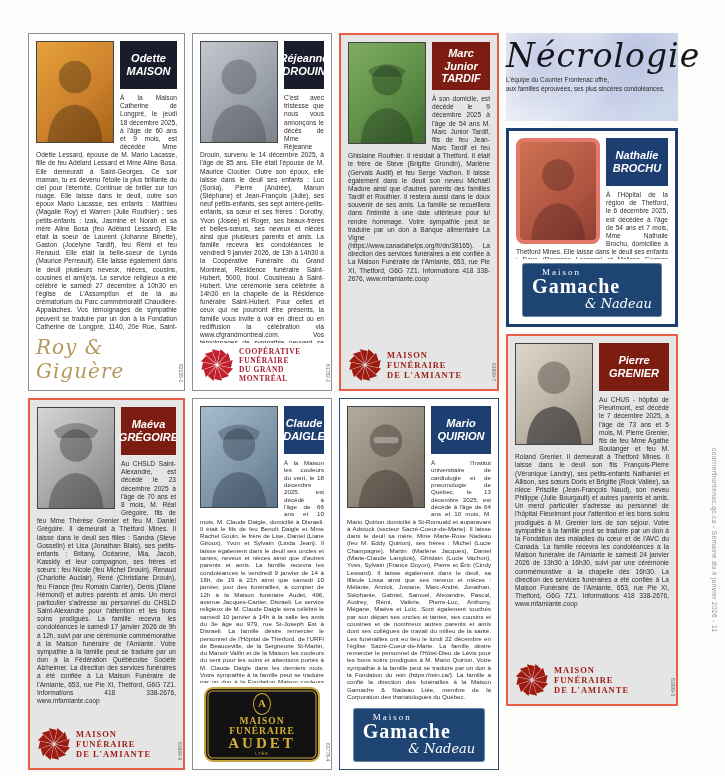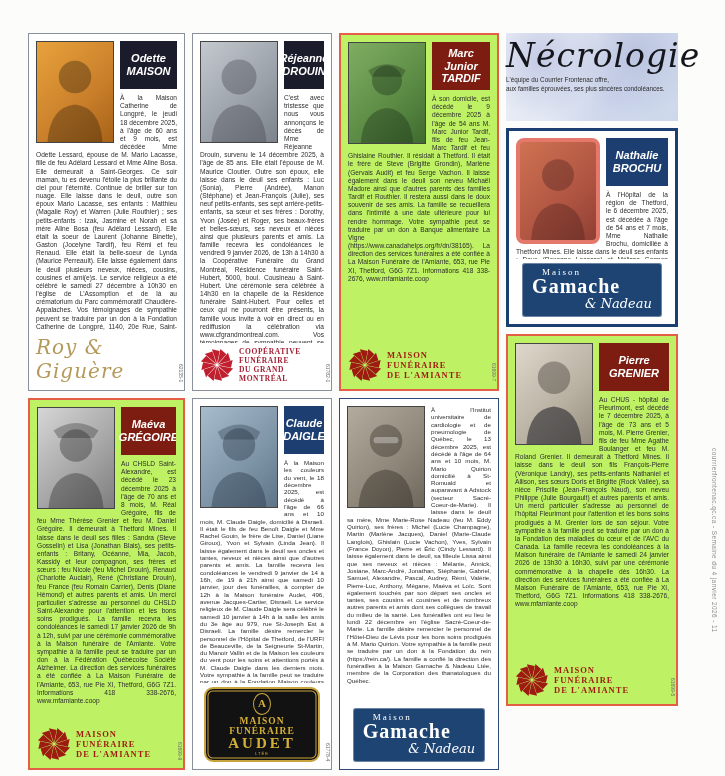--- a/index.html
+++ b/index.html
@@ -7,21 +7,21 @@
     width:725px;height:776px;position:relative;overflow:hidden;
     background:#fcfcfa;font-family:"Liberation Sans",sans-serif;color:#2e2e2e;
   }
   .page{position:absolute;left:28px;top:33px;width:668px;display:flex;gap:7px;}
   .col{display:flex;flex-direction:column;gap:7px;}
   .col1{width:157px}.col2{width:140px}.col3{width:160px}.col4{width:172px}
 
   .card{box-sizing:border-box;position:relative;display:flex;flex-direction:column;
         padding:7px;overflow:hidden;background:#fff;border:1px solid #8a8f9c;}
   .h-row1{height:358px}.h-row2{height:372px}
-  .card.salmon{background:#bef264;border:2px solid #e45f45;}
+  .card.salmon{background:#e5e5e5;border:2px solid #e45f45;}
   .card.navy-frame{border:3px solid #1c3e71;}
   .card.brochu-h{height:199px}
 
   .content{flex:1 1 auto;overflow:hidden;}
   .photo{float:left;width:78px;height:102px;margin:0 6px 4px 0;border:1px solid #444;
          box-sizing:border-box;position:relative;overflow:hidden;}
   .photo svg{position:absolute;left:0;top:0;width:100%;height:100%;}
   .ph-lessard{background:linear-gradient(135deg,#e8a23c,#c97f2a 60%,#a86318);}
   .ph-drouin{background:linear-gradient(135deg,#c4c9cf,#9aa0a8 60%,#7d838b);}
   .ph-tardif{background:linear-gradient(135deg,#7fae62,#5b8a44 60%,#3f6b2f);}
@@ -270,20 +270,24 @@
 
     <div class="card h-row2 dense" style="border-color:#2e4a77">
       <div class="content">
         <div class="photo ph-quirion">
           <svg viewBox="0 0 60 80">
               <circle cx="30" cy="27" r="13" fill="rgba(40,35,30,.35)"></circle>
               <rect x="20" y="24" width="20" height="5" rx="2.5" fill="rgba(240,240,240,.35)"></rect>
               <path d="M8 80 Q10 52 30 50 Q50 52 52 80 Z" fill="rgba(40,35,30,.4)"></path>
             </svg>
         </div>
+        <div class="tab tab-navy ml-std">
+          <span>Mario</span>
+          <span>QUIRION</span>
+        </div>
         <div class="body-text">À l'Institut universitaire de cardiologie et de pneumologie de Québec, le 13 décembre 2025, est décédé à l'âge de 64 ans et 10 mois, M. Mario Quirion domicilié à St-Romuald et auparavant à Adstock (secteur Sacré-Coeur-de-Marie). Il laisse dans le deuil sa mère, Mme Marie-Rose Nadeau (feu M. Eddy Quirion), ses frères : Michel (Lucie Champagne), Martin (Marlène Jacques), Daniel (Marie-Claude Langlois), Ghislain (Lucie Vachon), Yves, Sylvain (France Doyon), Pierre et Éric (Cindy Lessard). Il laisse également dans le deuil, sa filleule Lissa ainsi que ses neveux et nièces : Mélanie, Annick, Josiane, Marc-André, Jonathan, Stéphanie, Gabriel, Samuel, Alexandre, Pascal, Audrey, Rémi, Valérie, Pierre-Luc, Anthony, Mégane, Maéva et Loïc. Sont également touchés par son départ ses oncles et tantes, ses cousins et cousines et de nombreux autres parents et amis dont ses collègues de travail du milieu de la santé. Les funérailles ont eu lieu le lundi 22 décembre en l'église Sacré-Coeur-de-Marie. La famille désire remercier le personnel de l'Hôtel-Dieu de Lévis pour les bons soins prodigués à M. Mario Quirion. Votre sympathie à la famille peut se traduire par un don à la Fondation du rein (https://rein.ca/). La famille a confié la direction des funérailles à la Maison Gamache &amp; Nadeau Ltée, membre de la Corporation des thanatologues du Québec.</div>
       </div>
       <div class="logo-area">
         <div class="gamache">
           <div class="g1">Maison</div>
           <div class="g2">Gamache</div>
           <div class="g3">&amp; Nadeau</div>
         </div>
       </div>
       <div class="code"></div>

